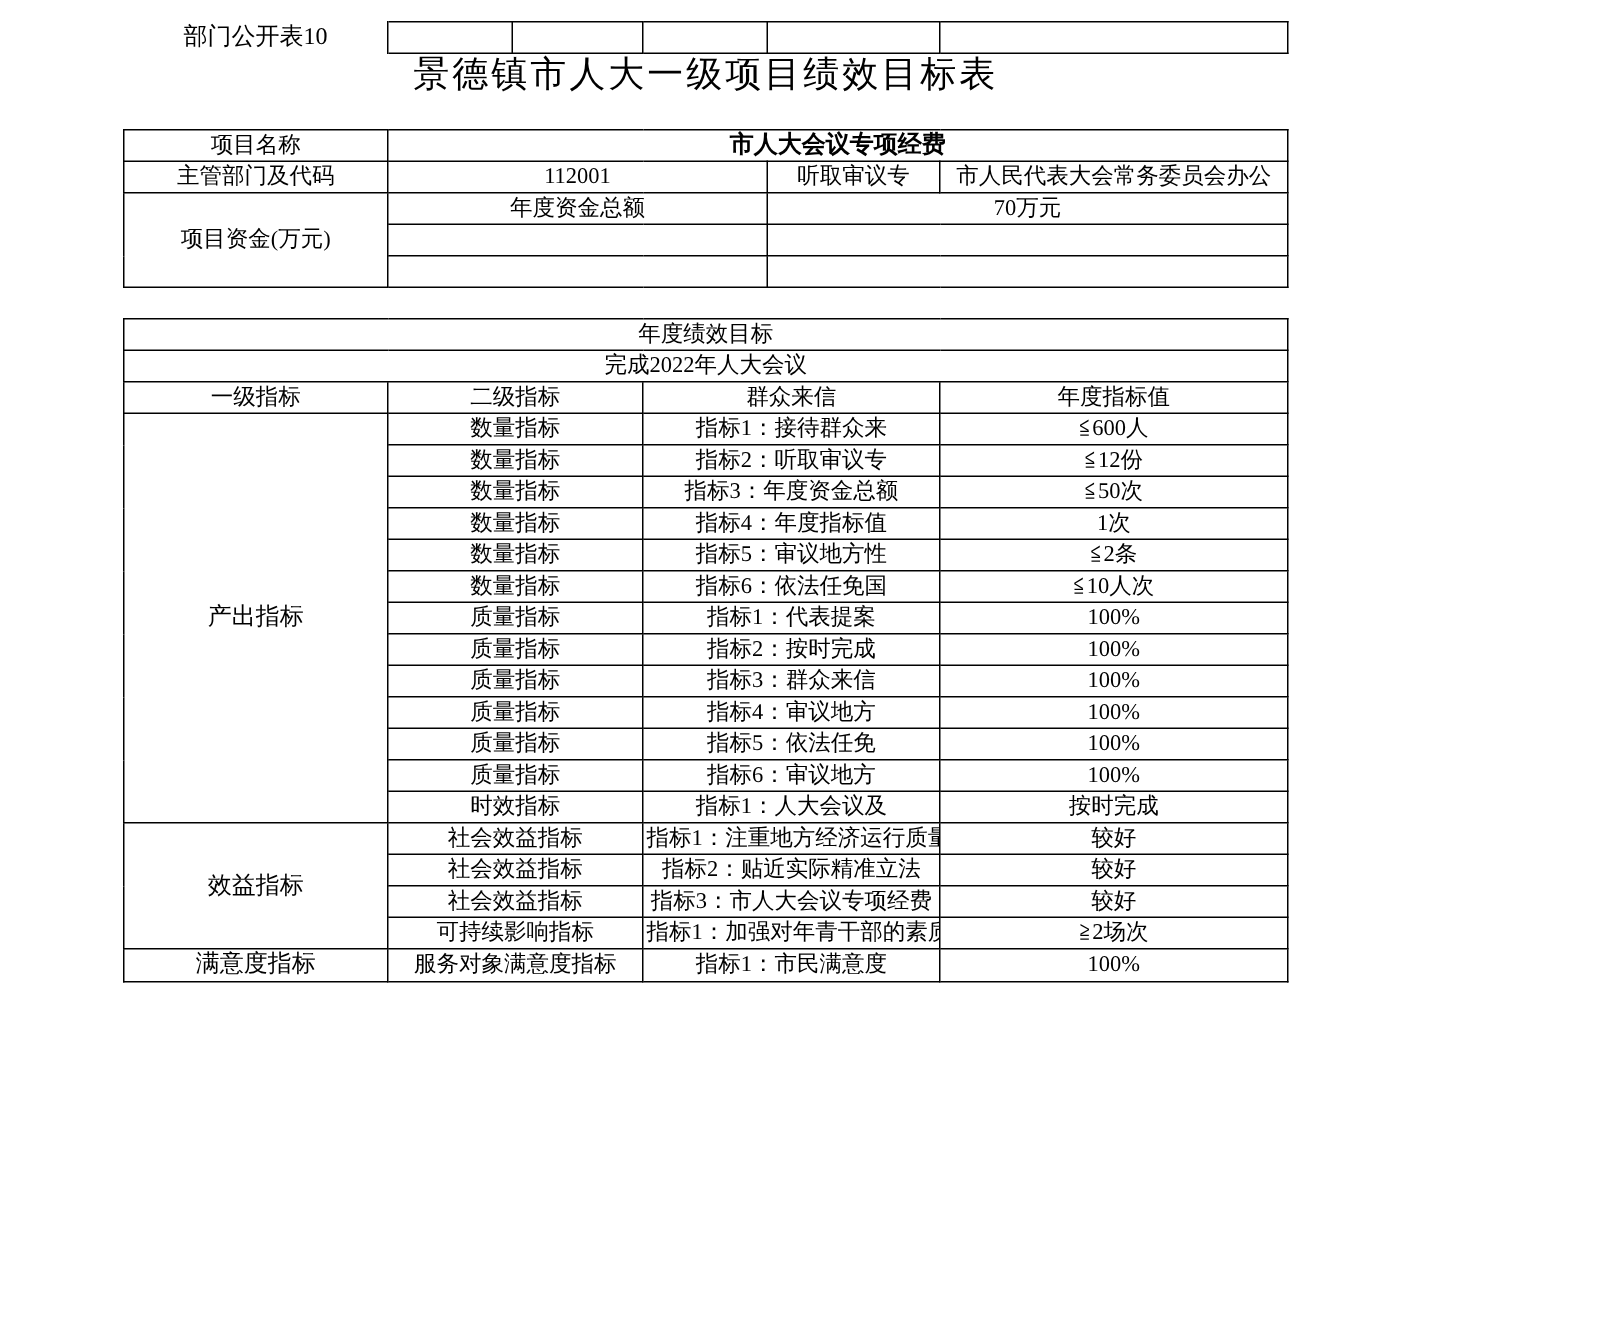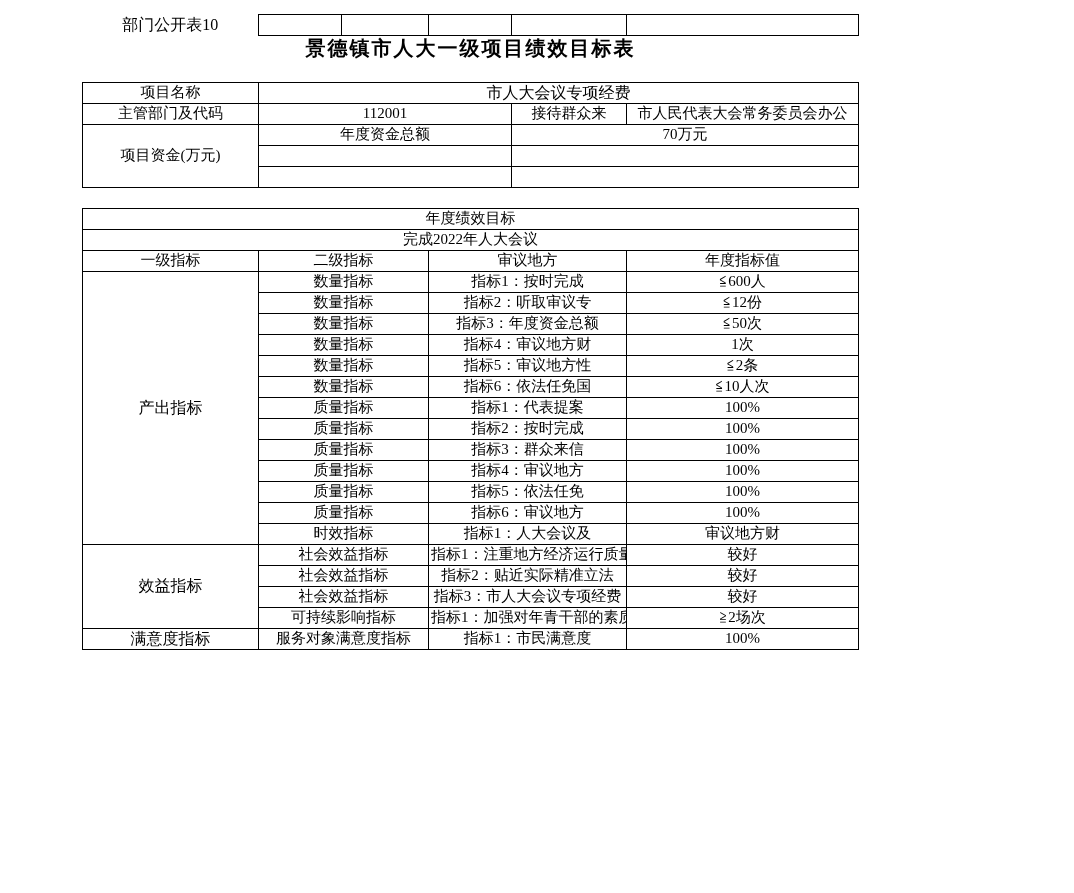--- a/index.html
+++ b/index.html
@@ -46,35 +46,35 @@
   }
   .label-10 {
     text-align: left;
     padding-left: 4px;
     font-size: 16px;
     border-left: none !important;
     border-top: none !important;
     border-bottom: none !important;
   }
   .title-cell {
-    font-size: 20px;
-    font-weight: bold;
+    font-size: 24px;
+    font-weight: normal;
     letter-spacing: 2px;
     height: 44px;
     border-left: none !important;
     border-right: none !important;
     border-top: none !important;
     border-bottom: none !important;
   }
   .spacer-row td {
     border: none !important;
     height: 16px;
   }
   .bold {
-    font-weight: normal;
+    font-weight: bold;
   }
   .f16 { font-size: 16px; }
   .f15 { font-size: 15px; }
   .wrap {
     white-space: normal;
     word-break: break-all;
     line-height: 1.15;
   }
   .tall2 { height: 42px; }
   .tall4 { height: 84px; }
@@ -111,21 +111,21 @@
       </tr>
 
       <tr>
         <td class="f15">项目名称</td>
         <td class="f16 bold" colspan="5">市人大会议专项经费</td>
       </tr>
 
       <tr>
         <td class="f15">主管部门及代码</td>
         <td class="f15" colspan="3">112001</td>
-        <td class="f15">接待群众来</td>
+        <td class="f15">听取审议专</td>
         <td class="f15">市人民代表大会常务委员会办公</td>
       </tr>
 
       <tr>
         <td class="f15" rowspan="3">项目资金(万元)</td>
         <td class="f15" colspan="3">年度资金总额</td>
         <td class="f15" colspan="2">70万元</td>
       </tr>
       <tr>
         <td colspan="3"></td>
@@ -142,43 +142,43 @@
       <tr>
         <td class="f15" colspan="6">年度绩效目标</td>
       </tr>
       <tr>
         <td class="f15" colspan="6">完成2022年人大会议</td>
       </tr>
 
       <tr>
         <td class="f15">一级指标</td>
         <td class="f15" colspan="2">二级指标</td>
-        <td class="f15" colspan="2">审议地方</td>
+        <td class="f15" colspan="2">群众来信</td>
         <td class="f15">年度指标值</td>
       </tr>
 
       <tr>
         <td class="f16" rowspan="13">产出指标</td>
         <td class="f15" colspan="2">数量指标</td>
-        <td class="f15" colspan="2">指标1：按时完成</td>
+        <td class="f15" colspan="2">指标1：接待群众来</td>
         <td class="f15">≦600人</td>
       </tr>
       <tr>
         <td class="f15" colspan="2">数量指标</td>
         <td class="f15" colspan="2">指标2：听取审议专</td>
         <td class="f15">≦12份</td>
       </tr>
       <tr>
         <td class="f15" colspan="2">数量指标</td>
         <td class="f15" colspan="2">指标3：年度资金总额</td>
         <td class="f15">≦50次</td>
       </tr>
       <tr>
         <td class="f15" colspan="2">数量指标</td>
-        <td class="f15" colspan="2">指标4：审议地方财</td>
+        <td class="f15" colspan="2">指标4：年度指标值</td>
         <td class="f15">1次</td>
       </tr>
       <tr>
         <td class="f15" colspan="2">数量指标</td>
         <td class="f15" colspan="2">指标5：审议地方性</td>
         <td class="f15">≦2条</td>
       </tr>
       <tr>
         <td class="f15" colspan="2">数量指标</td>
         <td class="f15" colspan="2">指标6：依法任免国</td>
@@ -210,21 +210,21 @@
         <td class="f15">100%</td>
       </tr>
       <tr>
         <td class="f15" colspan="2">质量指标</td>
         <td class="f15" colspan="2">指标6：审议地方</td>
         <td class="f15">100%</td>
       </tr>
       <tr>
         <td class="f15" colspan="2">时效指标</td>
         <td class="f15" colspan="2">指标1：人大会议及</td>
-        <td class="f15">审议地方财</td>
+        <td class="f15">按时完成</td>
       </tr>
 
       <tr>
         <td class="f16" rowspan="4">效益指标</td>
         <td class="f15 wrap tall2" colspan="2">社会效益指标</td>
         <td class="f15 wrap tall2" colspan="2">指标1：注重地方经济运行质量效益监</td>
         <td class="f15 tall2">较好</td>
       </tr>
       <tr>
         <td class="f15 wrap tall2" colspan="2">社会效益指标</td>

